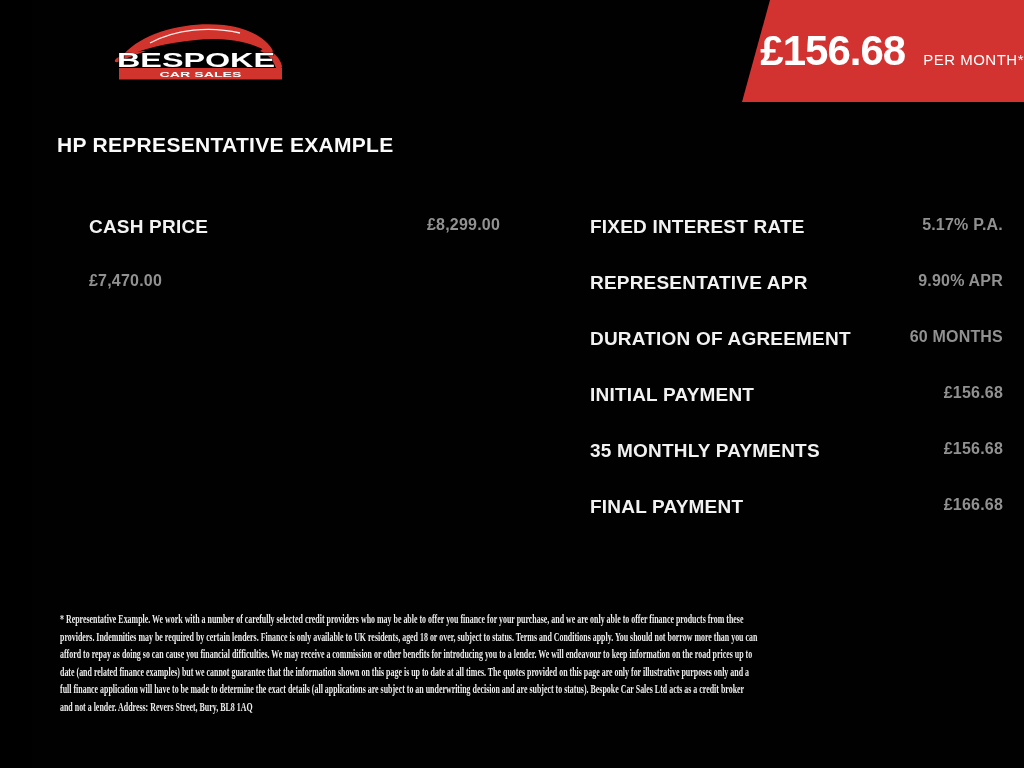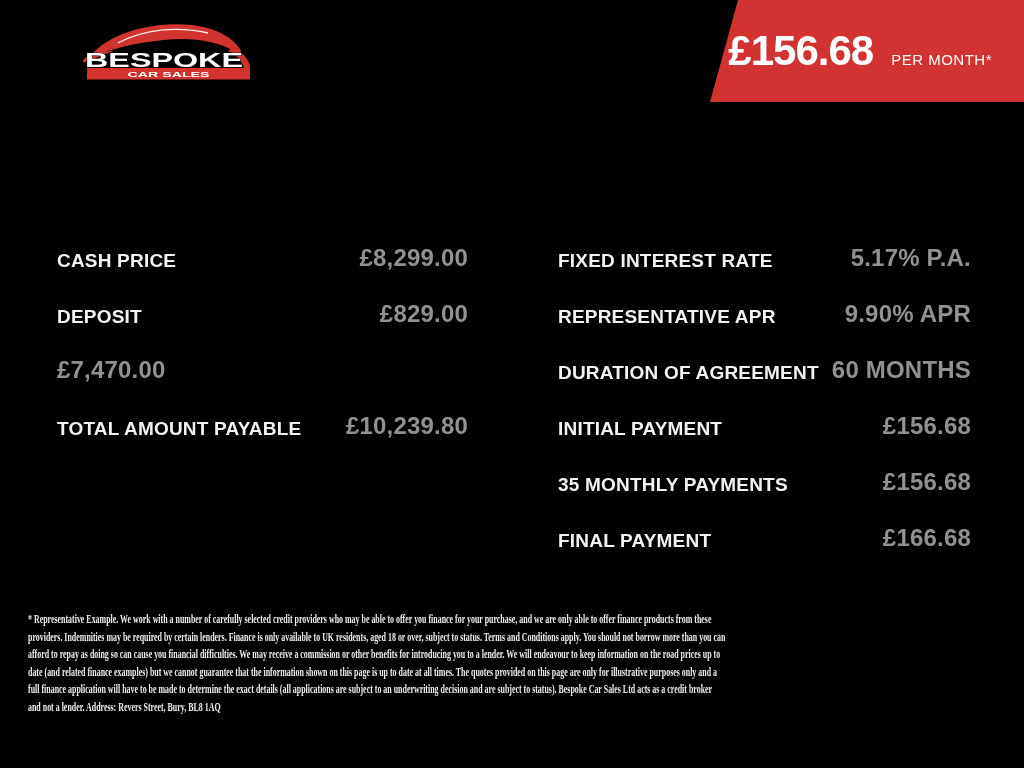--- a/index.html
+++ b/index.html
@@ -4,21 +4,21 @@
 <style>
   * { margin:0; padding:0; box-sizing:border-box; }
   html,body { width:1024px; height:768px; }
   body {
     background:#000;
     font-family:"Liberation Sans", sans-serif;
     position:relative;
     overflow:hidden;
     color:#fff;
   }
-  .page { position:absolute; inset:0; background:#010101; }
+  .page { position:absolute; inset:0; background:#010101;margin-left:32px; }
 
   
   .logo { position:absolute; left:72px; top:18px; width:188px; height:64px; }
 
   
   .banner {
     position:absolute; left:710px; top:0; width:314px; height:102px;
     background:#d23331;
     -webkit-clip-path:polygon(28px 0, 100% 0, 100% 100%, 0 100%);
     clip-path:polygon(28px 0, 100% 0, 100% 100%, 0 100%);
@@ -33,27 +33,27 @@
     position:absolute; left:25px; top:133px;
     font-size:21px; font-weight:bold; color:#fafafa; letter-spacing:0.3px;
     white-space:nowrap;
   }
 
   
   .col { position:absolute; top:216px; }
   .col-left  { left:57px;  width:411px; }
   .col-right { left:558px; width:413px; }
   .frow {
-    height:56px; display:flex; justify-content:space-between; align-items:flex-end;
+    height:56px; display:flex; justify-content:space-between; align-items:flex-start;
   }
   .frow .flabel {
     color:#f2f2f2; font-size:19px; font-weight:bold; letter-spacing:0.2px; white-space:nowrap;
   }
   .frow .fvalue {
-    color:#919191; font-size:24px; font-weight:bold; letter-spacing:0.2px; white-space:nowrap;
+    color:#919191; font-size:16px; font-weight:bold; letter-spacing:0.2px; white-space:nowrap;
   }
 
   
   .disclaimer { position:absolute; left:28px; top:611px; width:990px;font-family:Liberation Serif, serif; }
   .disc-line {
     height:17.5px; line-height:17.5px;
     font-size:12px; font-weight:bold; color:#ededed;
     white-space:nowrap;
     transform:scaleX(0.66); transform-origin:0 50%;
   }
@@ -80,36 +80,29 @@
     <rect x="15" y="50" width="163" height="11.5" fill="#d0342c"></rect>
     <text x="13" y="48.5" textLength="158" lengthAdjust="spacingAndGlyphs" font-family="Liberation Sans, sans-serif" font-size="20" font-weight="bold" fill="#ffffff" stroke="#0a0a0a" stroke-width="0.7" paint-order="stroke">BESPOKE</text>
     <text x="96.5" y="59.3" text-anchor="middle" textLength="82" lengthAdjust="spacingAndGlyphs" font-family="Liberation Sans, sans-serif" font-size="8" font-weight="bold" fill="#ffffff">CAR SALES</text>
   </svg>
 
   <div class="banner">
     <span class="banner-price">£156.68</span>
     <span class="banner-period">PER MONTH*</span>
   </div>
 
+  <h1 class="title">HP REPRESENTATIVE EXAMPLE</h1>
 
   <div class="col col-left">
     <div class="frow">
       <span class="flabel">CASH PRICE</span>
       <span class="fvalue">£8,299.00</span>
     </div>
     <div class="frow">
-      <span class="flabel">DEPOSIT</span>
-      <span class="fvalue">£829.00</span>
-    </div>
-    <div class="frow">
       <span class="fvalue">£7,470.00</span>
-    </div>
-    <div class="frow">
-      <span class="flabel">TOTAL AMOUNT PAYABLE</span>
-      <span class="fvalue">£10,239.80</span>
     </div>
   </div>
 
   <div class="col col-right">
     <div class="frow">
       <span class="flabel">FIXED INTEREST RATE</span>
       <span class="fvalue">5.17% P.A.</span>
     </div>
     <div class="frow">
       <span class="flabel">REPRESENTATIVE APR</span>

